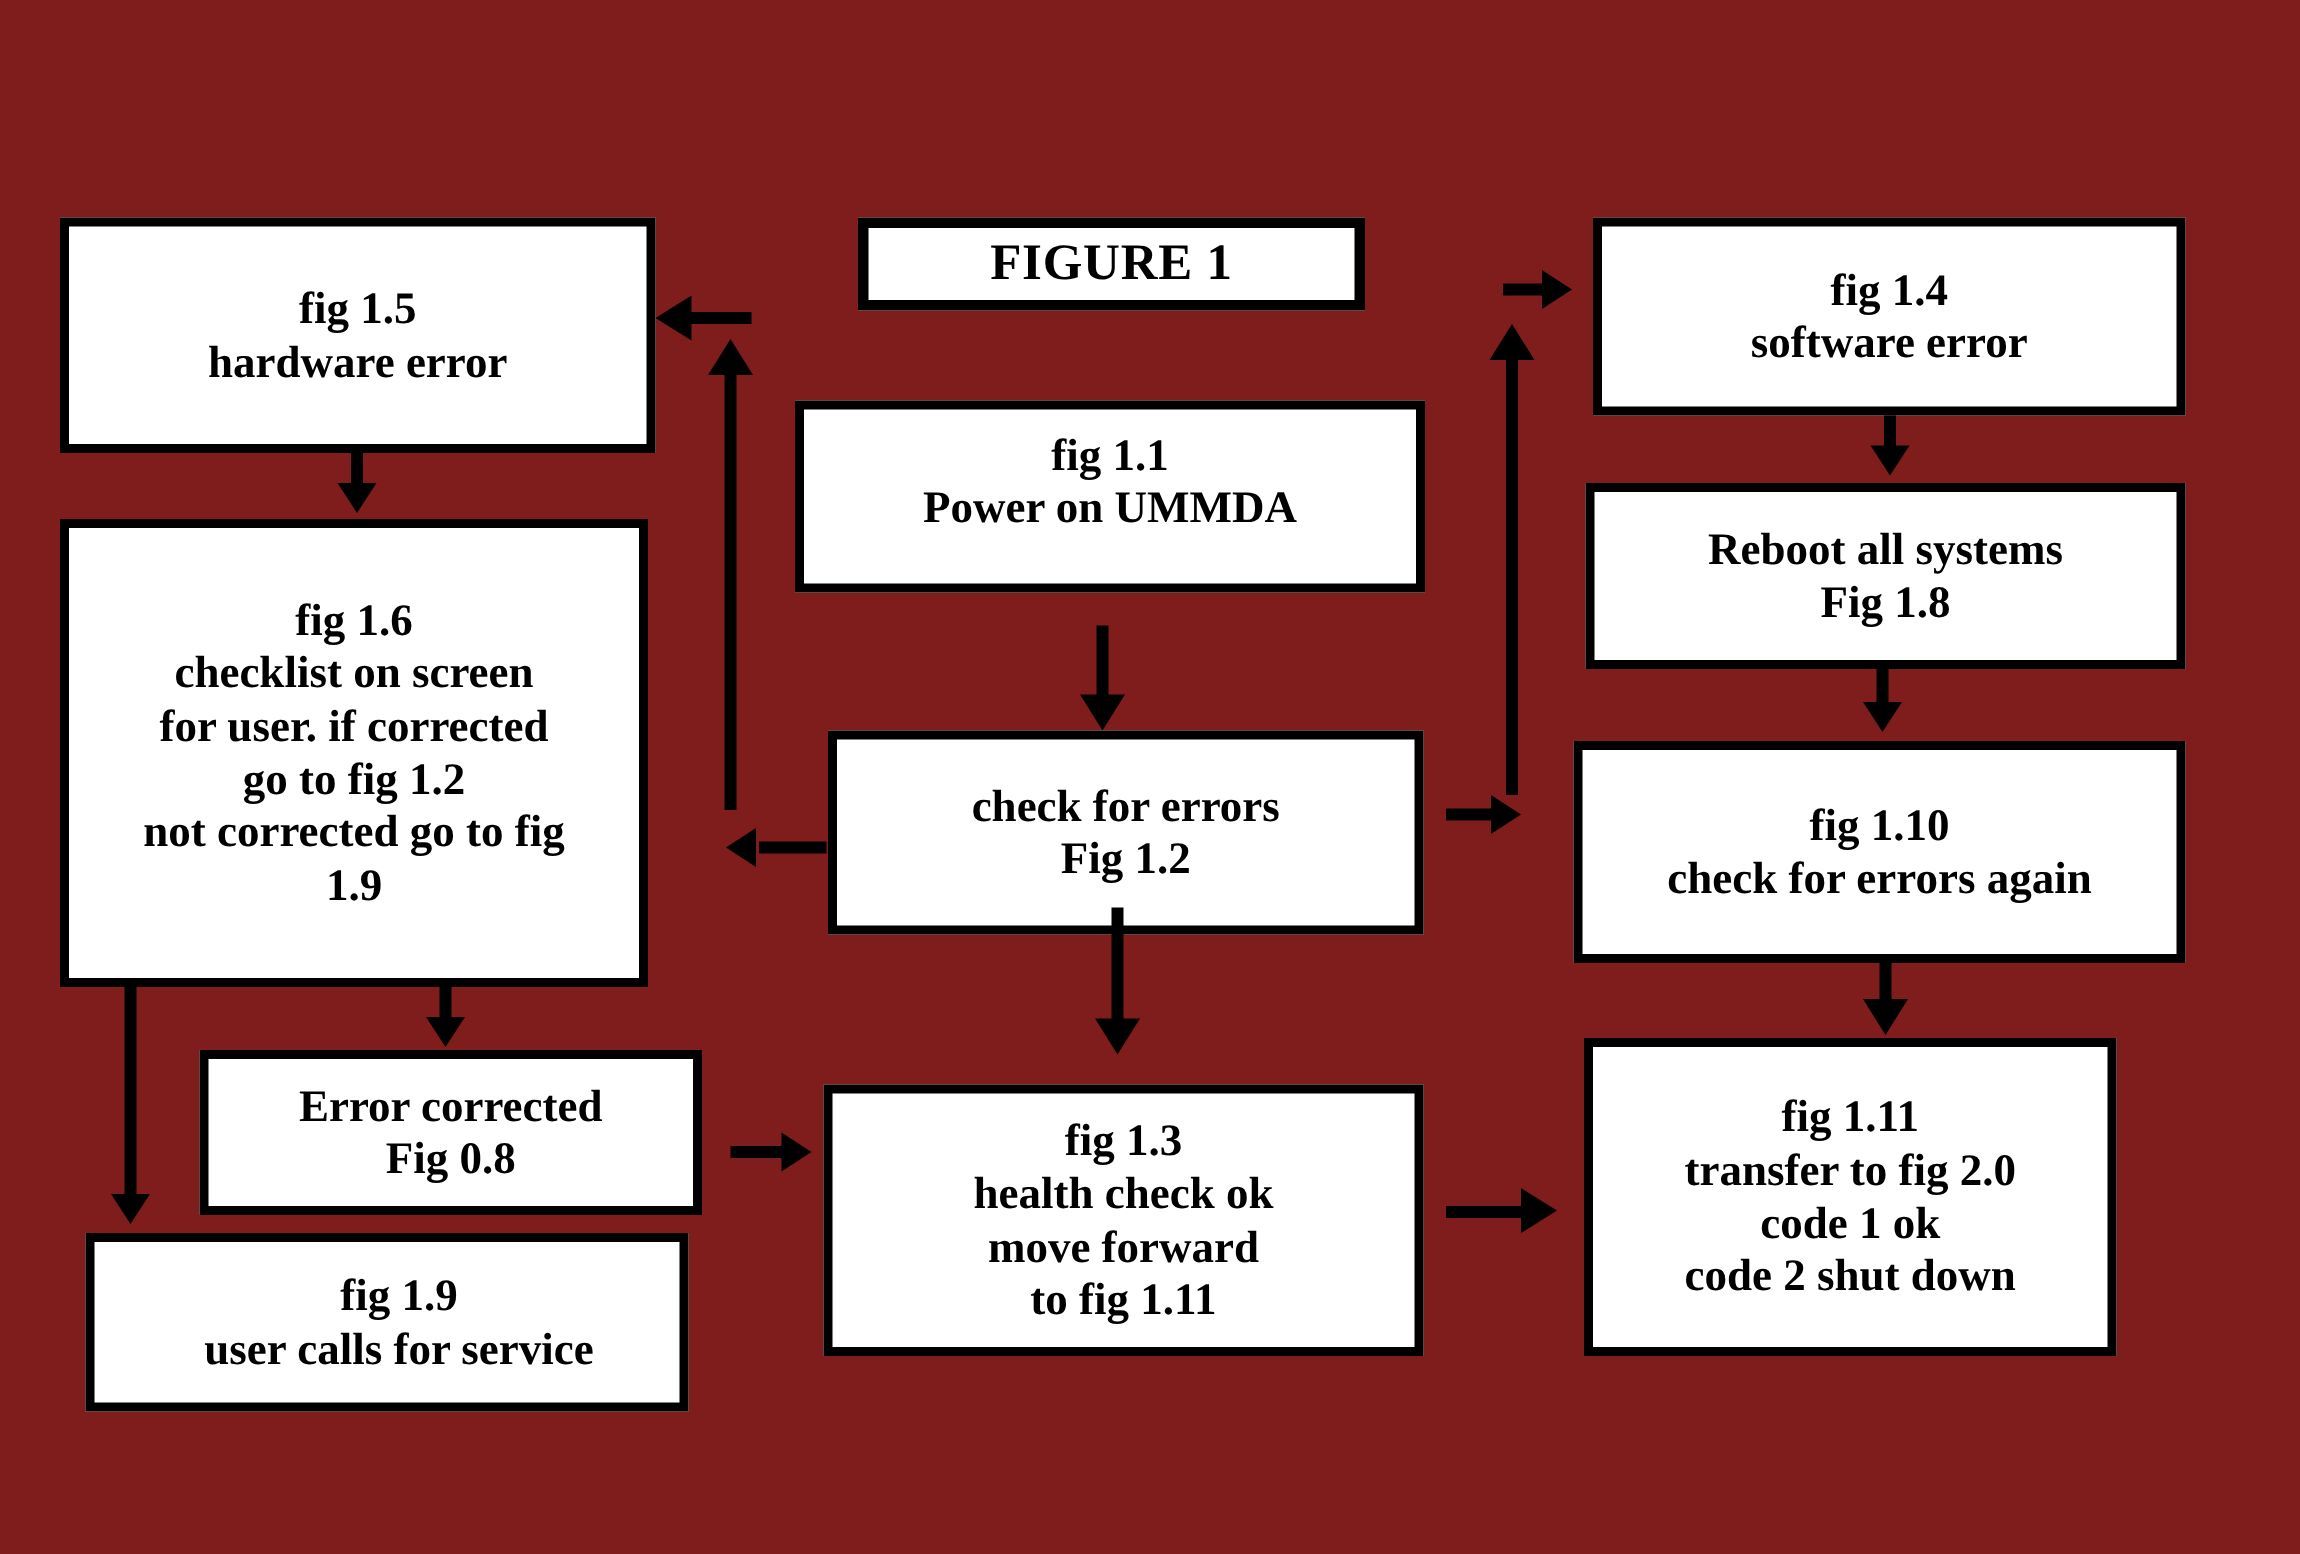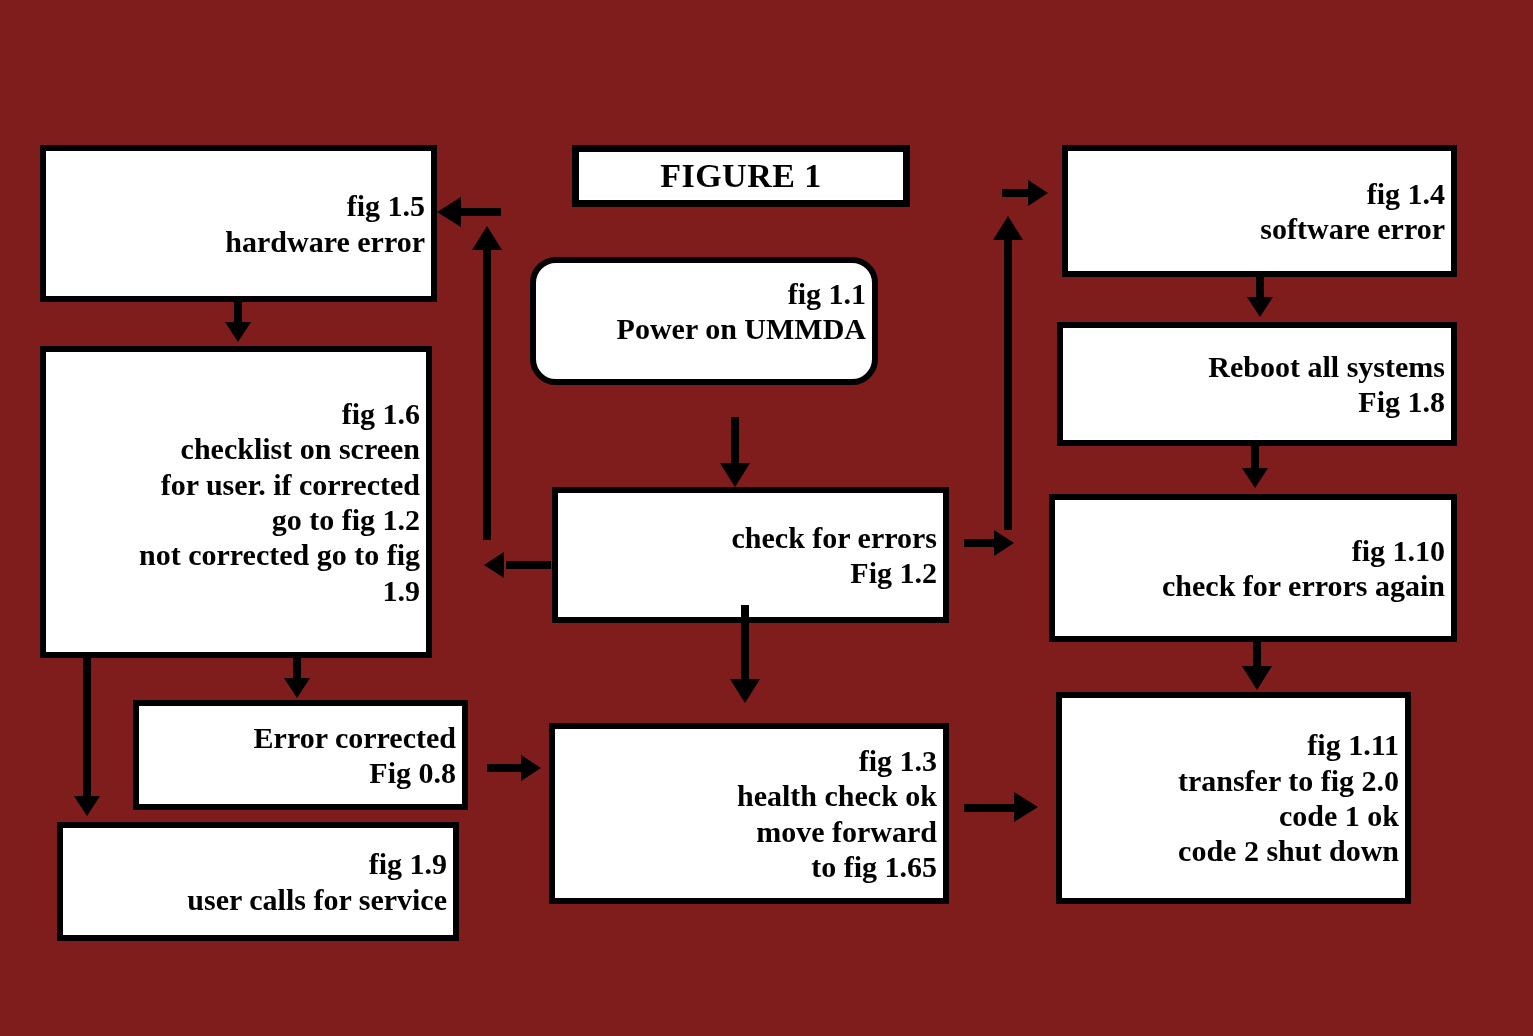--- a/index.html
+++ b/index.html
@@ -34,21 +34,21 @@
     width: 100%;
     white-space: pre-line;
     padding: 0 6px;
   }
   
   .title-box {
     border-width: 7px;
     font-size: 34px;
     letter-spacing: 0.5px;
   }
-  .node-md { font-size: 30px; text-align: right; }
+  .node-md { font-size: 30px; }
 
   
   .conn { position: absolute; }
   .vline {
     position: absolute;
     background: #000000;
     width: 8px;
   }
   .hline {
     position: absolute;
@@ -113,35 +113,35 @@
   <div class="node node-md" style="left:133px; top:700px; width:335px; height:110px;">
     <span class="txt">Error corrected
 Fig 0.8</span>
   </div>
 
   <div class="node node-md" style="left:57px; top:822px; width:402px; height:119px;padding-left:16px;">
     <span class="txt">fig 1.9
 user calls for service</span>
   </div>
 
-  <div class="node node-md" style="left:530px; top:257px; width:348px; height:128px;border-radius:26px;">
+  <div class="node node-md" style="left:530px; top:267px; width:420px; height:128px;">
     <span class="txt" style="transform:translateY(-10px);">fig 1.1
 Power on UMMDA</span>
   </div>
 
   <div class="node node-md" style="left:552px; top:487px; width:397px; height:136px;">
     <span class="txt">check for errors
 Fig 1.2</span>
   </div>
 
   <div class="node node-md" style="left:549px; top:723px; width:400px; height:181px;">
     <span class="txt">fig 1.3
 health check ok
 move forward
-to fig 1.65</span>
+to fig 1.11</span>
   </div>
 
   <div class="node node-md" style="left:1062px; top:145px; width:395px; height:132px;font-family:Liberation Serif, serif;">
     <span class="txt">fig 1.4
 software error</span>
   </div>
 
   <div class="node node-md" style="left:1057px; top:322px; width:400px; height:124px;">
     <span class="txt">Reboot all systems
 Fig 1.8</span>

